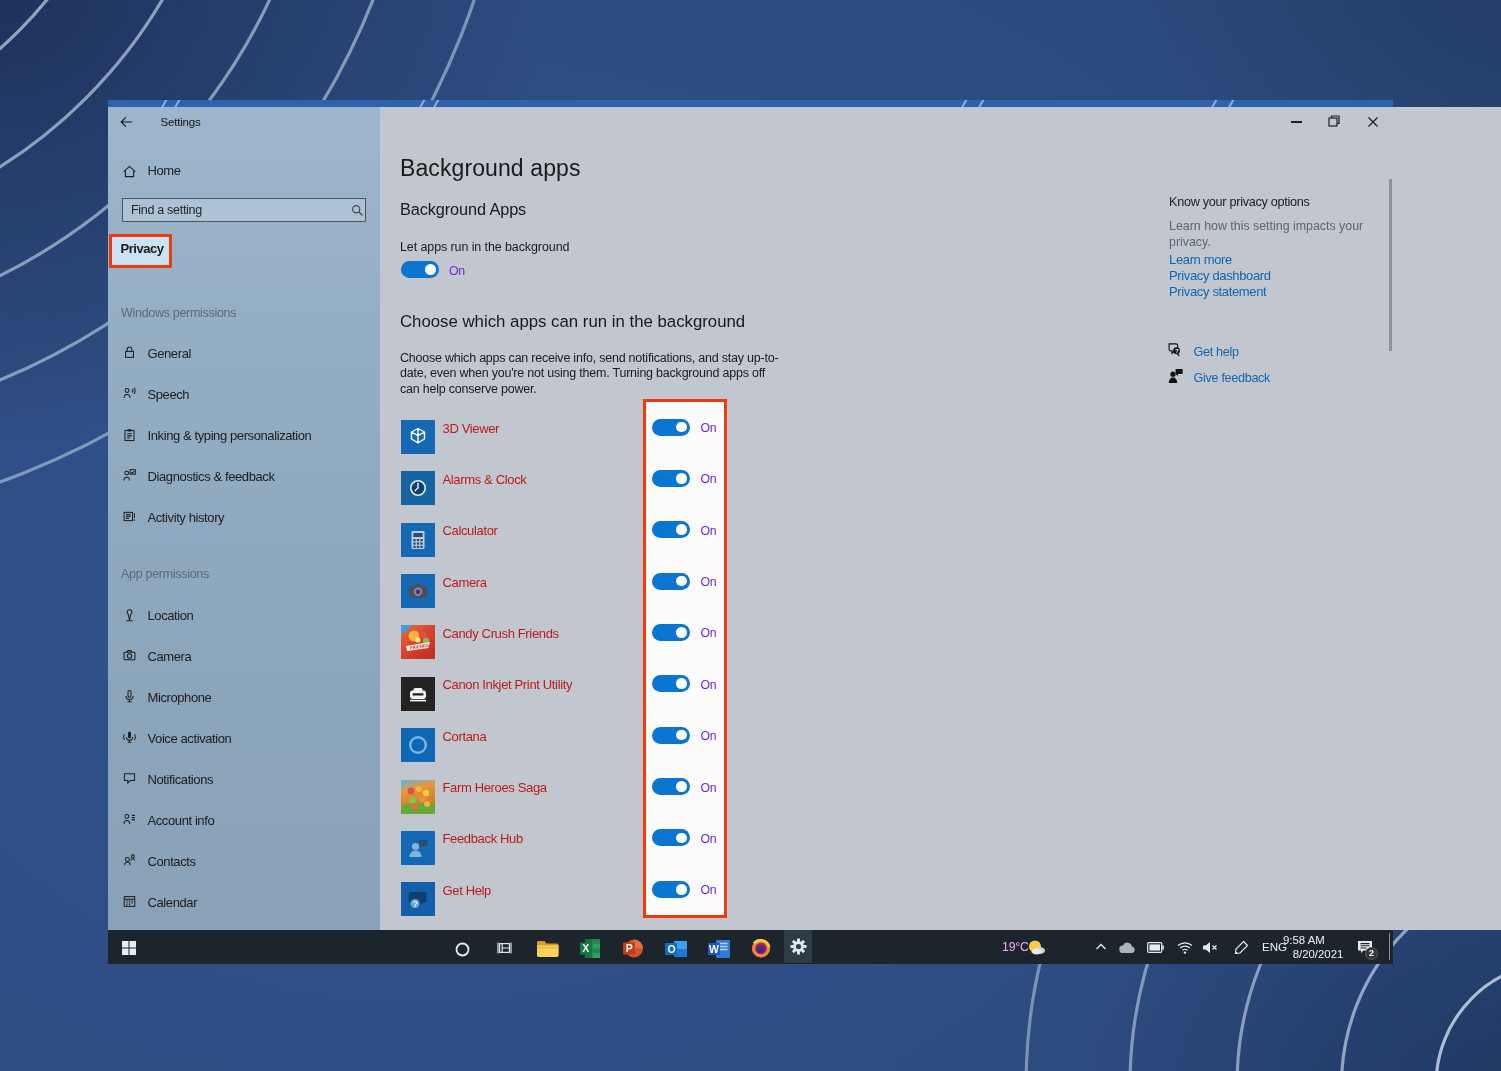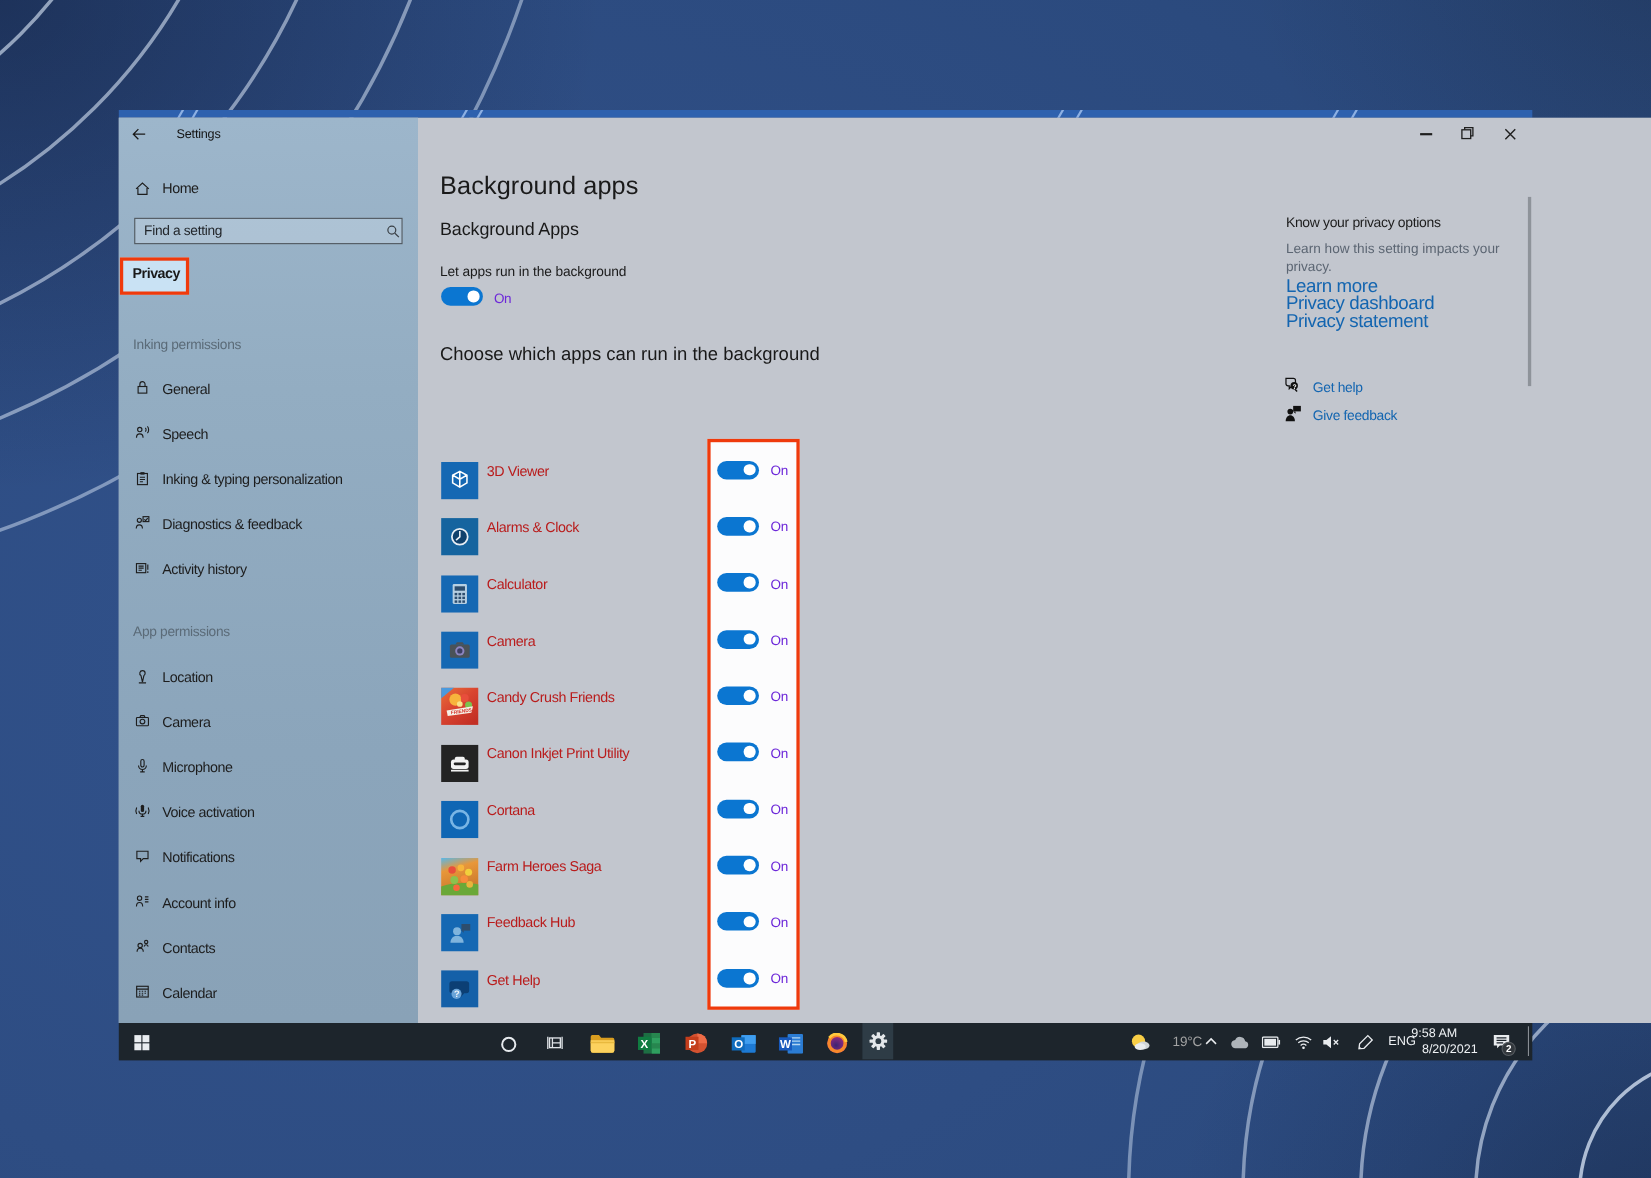--- a/index.html
+++ b/index.html
@@ -67,21 +67,21 @@
 <div class="nav" style="top:55.5px">Home</div>
 <div class="abs" style="left:14px;top:90.5px;width:244px;height:24px;background:rgba(235,243,250,0.25);border:1px solid #4d555c">
 <div class="abs" style="left:8px;top:4.5px;font-size:12.5px;letter-spacing:-0.3px;color:#23272c">Find a setting</div>
 <svg class="abs" style="left:228px;top:5px" width="13" height="13" viewBox="0 0 13 13">
             <circle cx="5.2" cy="5.2" r="3.6" stroke="#3a4046" stroke-width="1.1" fill="none"></circle>
             <path d="M8 8l3.6 3.6" stroke="#3a4046" stroke-width="1.1"></path>
           </svg>
 </div>
 <div class="abs" style="left:0.5px;top:126.5px;width:63px;height:34px;background:#c9e2f4;border:3px solid #ef3a0c"></div>
 <div class="abs" style="left:12.5px;top:134px;font-size:13px;font-weight:bold;letter-spacing:-0.45px;color:#191919">Privacy</div>
-<div class="navh" style="top:198.5px">Inking permissions</div>
+<div class="navh" style="top:198.5px">Windows permissions</div>
 <svg class="nico" style="top:238px" viewBox="0 0 16 16">
           <rect x="3.8" y="6.8" width="8.4" height="6.4" stroke="#1e1e1e" stroke-width="1.1" fill="none"></rect>
           <path d="M5.5 6.8V4.6a2.5 2.5 0 0 1 5 0v2.2" stroke="#1e1e1e" stroke-width="1.1" fill="none"></path>
         </svg>
 <div class="nav" style="top:238.5px">General</div>
 <svg class="nico" style="top:279.2px" viewBox="0 0 16 16">
           <circle cx="5.4" cy="4.8" r="2.1" stroke="#1e1e1e" stroke-width="1.1" fill="none"></circle>
           <path d="M2.2 12.8c0-2.4 1.6-3.8 3.2-3.8s3.2 1.4 3.2 3.8" stroke="#1e1e1e" stroke-width="1.1" fill="none"></path>
           <path d="M10.8 3.2c.9.9.9 2.7 0 3.6 M12.8 1.7c1.6 1.6 1.6 5 0 6.6" stroke="#1e1e1e" stroke-width="1.1" fill="none"></path>
         </svg>
@@ -150,20 +150,21 @@
           <path d="M2.4 5.6h11.2" stroke="#1e1e1e" stroke-width="1.1" fill="none"></path>
           <path d="M4.6 7.6h1.4M7.3 7.6h1.4M10 7.6h1.4M4.6 9.6h1.4M7.3 9.6h1.4M10 9.6h1.4M4.6 11.4h1.4M7.3 11.4h1.4" stroke="#1e1e1e" stroke-width="1.1" fill="none"></path>
         </svg>
 <div class="nav" style="top:787.7px">Calendar</div>
 <div class="abs" style="left:292px;top:48px;font-size:23px;color:#1a1a1a;letter-spacing:0.1px">Background apps</div>
 <div class="abs" style="left:292px;top:92.5px;font-size:16.3px;letter-spacing:-0.1px;color:#191919">Background Apps</div>
 <div class="abs" style="left:292px;top:132.5px;font-size:12.5px;letter-spacing:-0.1px;color:#1b1b1b">Let apps run in the background</div>
 <div class="tg" style="left:292.8px;top:154px"></div>
 <div class="on" style="left:341px;top:156.5px">On</div>
 <div class="abs" style="left:292px;top:204.5px;font-size:16.8px;letter-spacing:0px;color:#191919">Choose which apps can run in the background</div>
+<div class="abs" style="left:292px;top:243.5px;font-size:12.5px;line-height:15.9px;letter-spacing:-0.22px;color:#1b1b1b">Choose which apps can receive info, send notifications, and stay up-to-<br>date, even when you're not using them. Turning background apps off<br>can help conserve power.</div>
 <div class="abs" style="left:535px;top:292px;width:84px;height:518.5px;border:3px solid #ef3a0c;background:#fcfcfd"></div>
 
 <svg class="tile" style="top:313.0px" viewBox="0 0 34 34">
           <rect width="34" height="34" fill="#1568b3"></rect>
           <path d="M17 8.5l6.5 3.5v7L17 22.9l-6.5-3.9v-7z M17 8.5v7.2 M10.5 12l6.5 3.7 6.5-3.7 M17 22.9v-7.2" stroke="#fff" stroke-width="1.4" fill="none" stroke-linejoin="round"></path>
         </svg>
 <div class="app" style="top:313.5px">3D Viewer</div>
 <div class="tg" style="left:543.5px;top:311.5px"></div>
 <div class="on" style="left:592.5px;top:314.0px">On</div>
 <svg class="tile" style="top:364.36px" viewBox="0 0 34 34">
@@ -275,21 +276,21 @@
           <rect width="34" height="34" fill="#1460a8"></rect>
           <path d="M10 10h13a2.5 2.5 0 0 1 2.5 2.5v6A2.5 2.5 0 0 1 23 21h-2l-3 3.4V21h-8A2.5 2.5 0 0 1 7.5 18.5v-6A2.5 2.5 0 0 1 10 10z" fill="#0c3f74"></path>
           <circle cx="14" cy="21.5" r="4.6" fill="#6aa4d8"></circle>
           <text x="11.8" y="24.6" font-size="8.5" fill="#eef4f8" font-family="Liberation Sans" font-weight="bold">?</text>
         </svg>
 <div class="app" style="top:775.74px">Get Help</div>
 <div class="tg" style="left:543.5px;top:773.74px"></div>
 <div class="on" style="left:592.5px;top:776.24px">On</div>
 <div class="abs" style="left:1061px;top:87.5px;font-size:12.7px;letter-spacing:-0.3px;color:#1c1c1c">Know your privacy options</div>
 <div class="abs" style="left:1061px;top:110.5px;font-size:12.4px;line-height:16px;letter-spacing:0px;color:#5c6673">Learn how this setting impacts your<br>privacy.</div>
-<div class="abs" style="left:1061px;top:144.5px;font-size:17px;line-height:16px;letter-spacing:-0.35px">
+<div class="abs" style="left:1061px;top:144.5px;font-size:13px;line-height:16px;letter-spacing:-0.35px">
           <div class="lnk">Learn more</div>
           <div class="lnk">Privacy dashboard</div>
           <div class="lnk">Privacy statement</div>
         </div>
 <svg class="abs" style="left:1059px;top:235px" width="15" height="15" viewBox="0 0 16 16">
           <path d="M2.2 2h7.2a2 2 0 0 1 2 2v3.4a2 2 0 0 1-2 2H8l-2.6 2.8V9.4H4.2a2 2 0 0 1-2-2z" fill="none" stroke="#111" stroke-width="1.2"></path>
           <circle cx="10.2" cy="9.2" r="3.6" fill="#111"></circle>
           <text x="8.6" y="12" font-size="6.6" fill="#fff" font-family="Liberation Sans" font-weight="bold">?</text>
           <path d="M11 12.6l2 2.2" stroke="#111" stroke-width="1.4"></path>
         </svg>
@@ -384,21 +385,21 @@
             <rect x="7" y="0.5" width="3" height="16" rx="0.6" transform="rotate(135 8.5 8.5)"></rect>
             <circle cx="8.5" cy="8.5" r="5.4"></circle>
           </g>
           <circle cx="8.5" cy="8.5" r="2.6" fill="#2e3c46"></circle>
         </svg>
 <svg class="abs" style="left:919px;top:9px" width="19" height="17" viewBox="0 0 19 17">
           <circle cx="8" cy="7.5" r="6" fill="#f8ce46"></circle>
           <ellipse cx="12.5" cy="11.5" rx="5.5" ry="3.6" fill="#cfd4d8"></ellipse>
           <ellipse cx="9.5" cy="12.5" rx="5" ry="3" fill="#e8ebee"></ellipse>
         </svg>
-<div class="abs" style="left:958px;top:10px;font-size:12.3px;color:#a3a3a3;letter-spacing:-0.2px">19°C</div>
+<div class="abs" style="left:894px;top:10px;font-size:12.3px;color:#f0abfc;letter-spacing:-0.2px">19°C</div>
 <svg class="abs" style="left:987px;top:12px" width="12" height="9" viewBox="0 0 12 9">
           <path d="M1.5 7l4.5-4.5L10.5 7" stroke="#e8ebee" stroke-width="1.4" fill="none"></path>
         </svg>
 <svg class="abs" style="left:1011px;top:11.5px" width="17" height="12" viewBox="0 0 17 12">
           <path d="M4.3 11a3.8 3.8 0 0 1-.4-7.6A4.8 4.8 0 0 1 13 4.6 3.3 3.3 0 0 1 13.4 11z" fill="#aeb4ba"></path>
         </svg>
 <svg class="abs" style="left:1039px;top:11.5px" width="17" height="11" viewBox="0 0 17 11">
           <rect x="0.7" y="0.7" width="14" height="9.6" rx="1" stroke="#e8ebee" stroke-width="1.2" fill="none"></rect>
           <rect x="15.2" y="3.4" width="1.6" height="4.2" fill="#e8ebee"></rect>
           <rect x="2.4" y="2.4" width="10.6" height="6.2" fill="#e8ebee"></rect>

